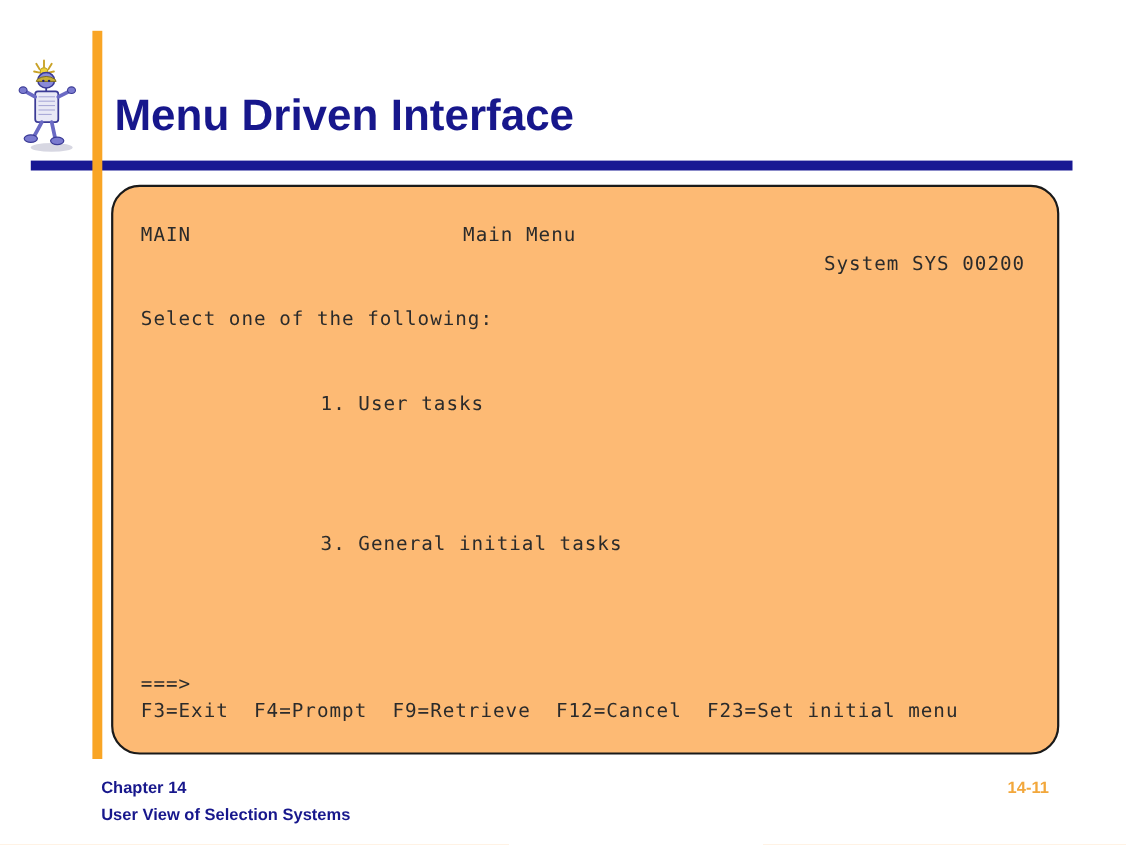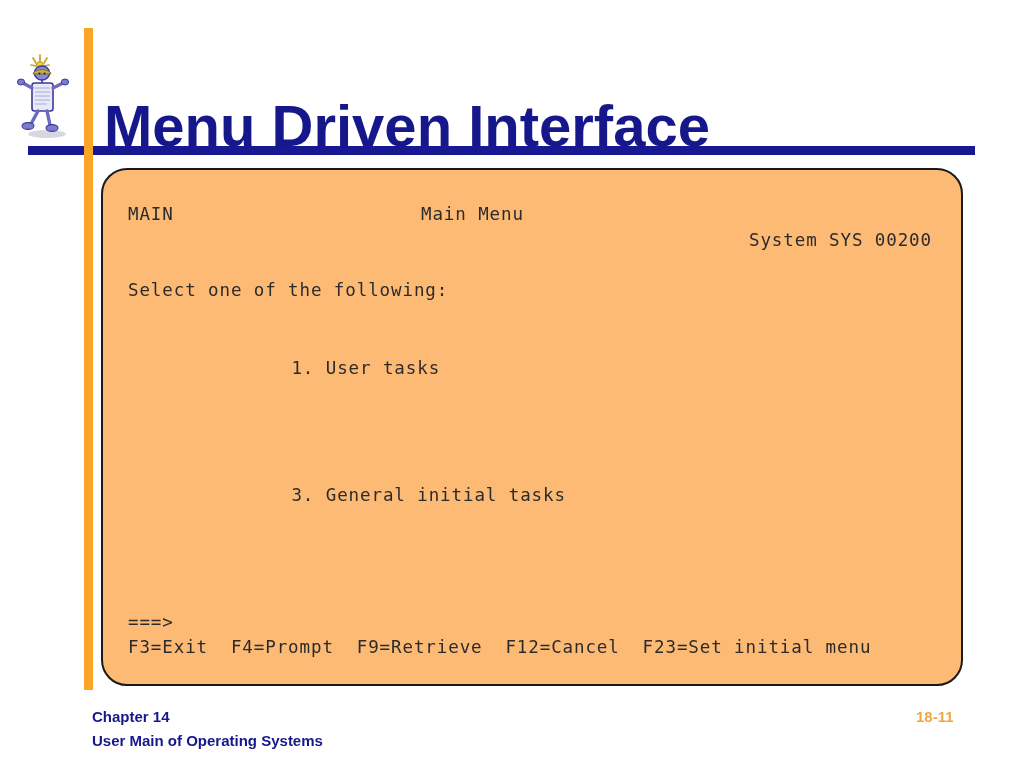--- a/index.html
+++ b/index.html
@@ -35,21 +35,21 @@
     position: absolute;
     left: 13px;
     top: 52px;
     width: 68px;
     height: 88px;
   }
   .page-title {
     position: absolute;
     left: 104px;
     top: 58px;
-    font-size: 58px;
+    font-size: 40px;
     font-weight: bold;
     color: #17178C;
     letter-spacing: 0px;
     white-space: nowrap;
     line-height: 1.0;
   }
   .title-rule {
     position: absolute;
     left: 28px;
     top: 146px;
@@ -239,15 +239,15 @@
 
     <div class="tline t-prompt"><span>===&gt;</span><span></span></div>
 
     <div class="tline t-fkeys">F3=Exit  F4=Prompt  F9=Retrieve  F12=Cancel  F23=Set initial menu</div>
 
   </div>
 </div>
 
 <div class="slide-footer">
   <div class="footer-chapter">Chapter 14</div>
-  <div class="footer-subtitle">User Main of Operating Systems</div>
-  <div class="footer-pagenum">18-11</div>
+  <div class="footer-subtitle">User View of Selection Systems</div>
+  <div class="footer-pagenum">14-11</div>
 </div>
 
 </body></html>

